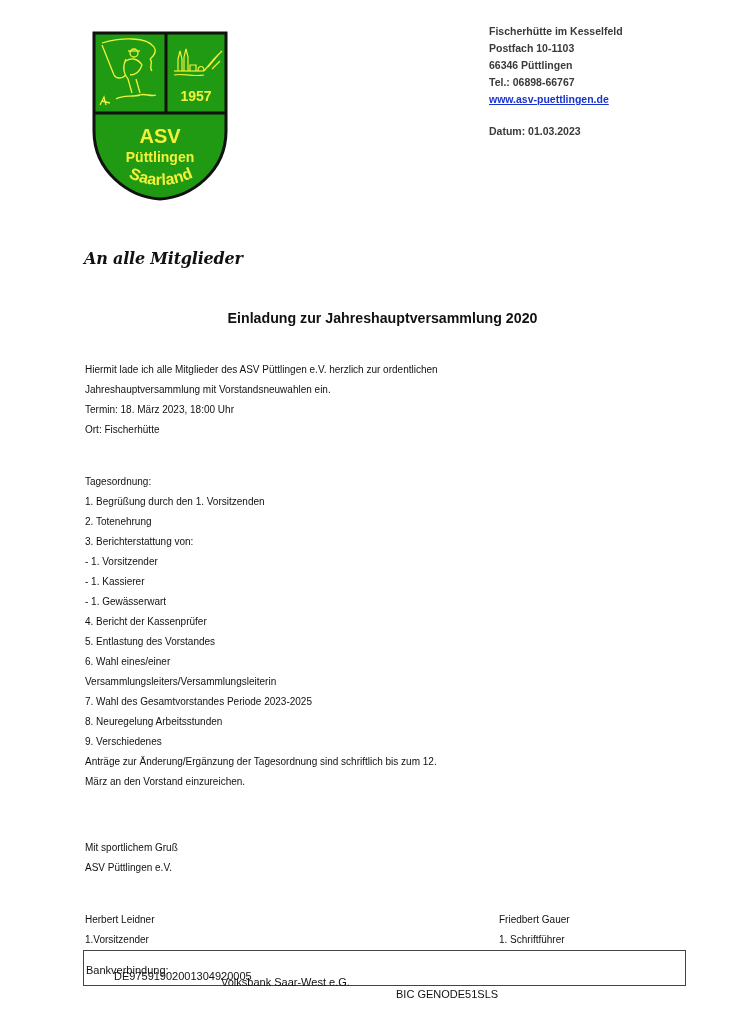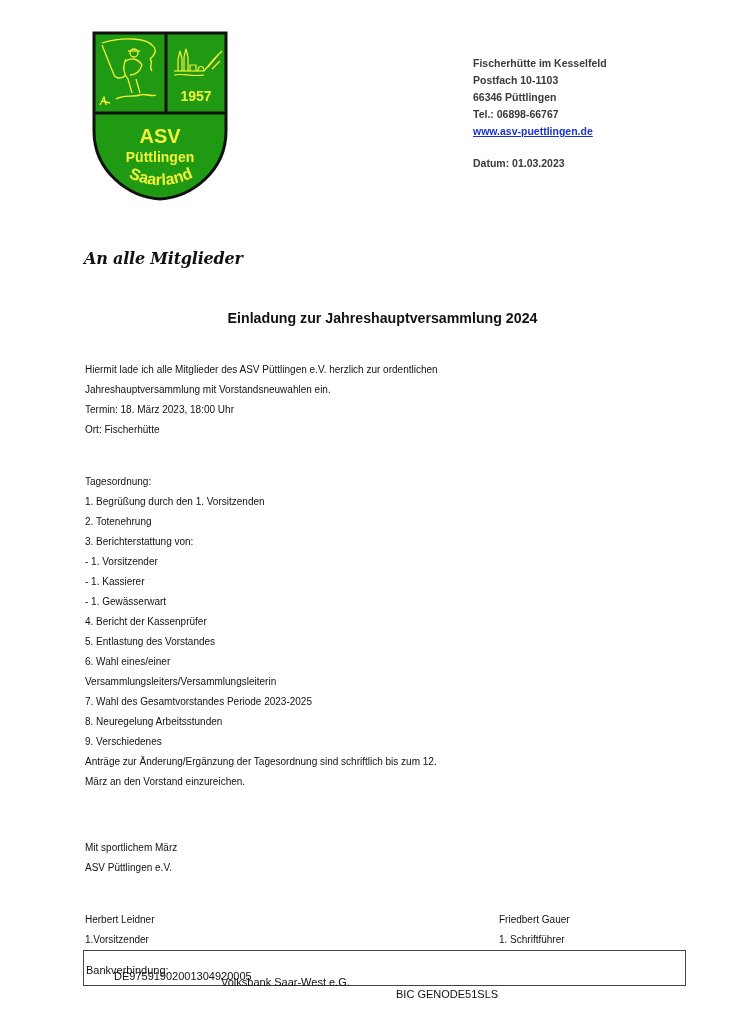--- a/index.html
+++ b/index.html
@@ -3,21 +3,21 @@
 <meta charset="utf-8">
 <style>
   html, body { margin: 0; padding: 0; background: #ffffff; }
   body { width: 737px; height: 1024px; position: relative; overflow: hidden; color: #111; }
   .abs { position: absolute; }
 
   
   .logo { left: 92px; top: 31px; width: 136px; height: 170px; }
 
   
-  .contact { left: 473px; top: 23px; font-family: "Liberation Sans", sans-serif; font-weight: bold; font-size: 10.5px; color: #3a3a3a; line-height: 17px; margin-top: 32px; }
+  .contact { left: 489px; top: 23px; font-family: "Liberation Sans", sans-serif; font-weight: bold; font-size: 10.5px; color: #3a3a3a; line-height: 17px; }
   .contact .link { color: #1a33cc; text-decoration: underline; cursor: pointer; }
   .contact .date { margin-top: 15px; }
 
   .salutation { left: 84px; top: 249px; font-family: "DejaVu Serif", "Liberation Serif", serif; font-weight: bold; font-style: italic; font-size: 16px; color: #111; letter-spacing: -0.2px; }
 
   .title { left: 0; width: 737px; top: 310px; text-align: center; font-family: "Liberation Sans", sans-serif; font-weight: bold; font-size: 14.2px; color: #111; padding-left: 28px; box-sizing: border-box; }
 
   .body-text { font-family: "Liberation Sans", sans-serif; font-size: 10px; color: #111; line-height: 20px; }
   .intro { left: 85px; top: 360px; }
   .agenda { left: 85px; top: 472px; }
@@ -80,21 +80,21 @@
   <div>Fischerhütte im Kesselfeld</div>
   <div>Postfach 10-1103</div>
   <div>66346 Püttlingen</div>
   <div>Tel.: 06898-66767</div>
   <div class="link">www.asv-puettlingen.de</div>
   <div class="date">Datum: 01.03.2023</div>
 </div>
 
 <div class="abs salutation">An alle Mitglieder</div>
 
-<div class="abs title">Einladung zur Jahreshauptversammlung 2024</div>
+<div class="abs title">Einladung zur Jahreshauptversammlung 2020</div>
 
 <div class="abs body-text intro">
   <div>Hiermit lade ich alle Mitglieder des ASV Püttlingen e.V. herzlich zur ordentlichen</div>
   <div>Jahreshauptversammlung mit Vorstandsneuwahlen ein.</div>
   <div>Termin: 18. März 2023, 18:00 Uhr</div>
   <div>Ort: Fischerhütte</div>
 </div>
 
 <div class="abs body-text agenda">
   <div>Tagesordnung:</div>
@@ -109,21 +109,21 @@
   <div>6. Wahl eines/einer</div>
   <div>Versammlungsleiters/Versammlungsleiterin</div>
   <div>7. Wahl des Gesamtvorstandes Periode 2023-2025</div>
   <div>8. Neuregelung Arbeitsstunden</div>
   <div>9. Verschiedenes</div>
   <div>Anträge zur Änderung/Ergänzung der Tagesordnung sind schriftlich bis zum 12.</div>
   <div>März an den Vorstand einzureichen.</div>
 </div>
 
 <div class="abs body-text closing">
-  <div>Mit sportlichem März</div>
+  <div>Mit sportlichem Gruß</div>
   <div>ASV Püttlingen e.V.</div>
 </div>
 
 <div class="abs body-text sig-left">
   <div>Herbert Leidner</div>
   <div>1.Vorsitzender</div>
 </div>
 <div class="abs body-text sig-right">
   <div>Friedbert Gauer</div>
   <div>1. Schriftführer</div>

